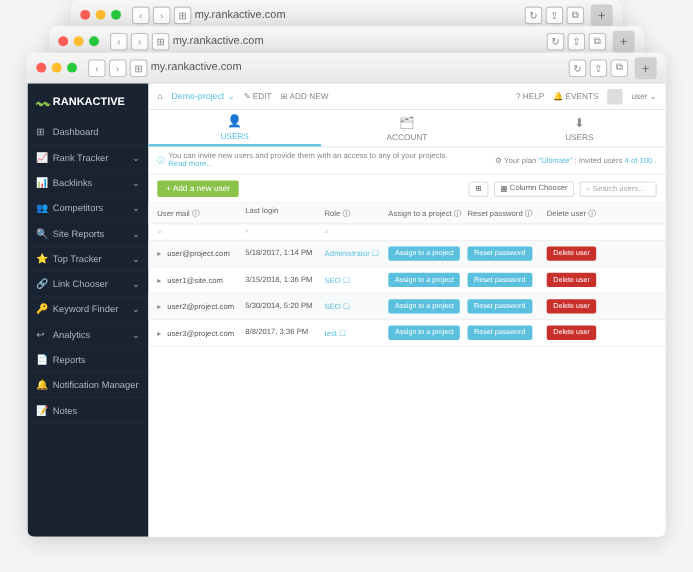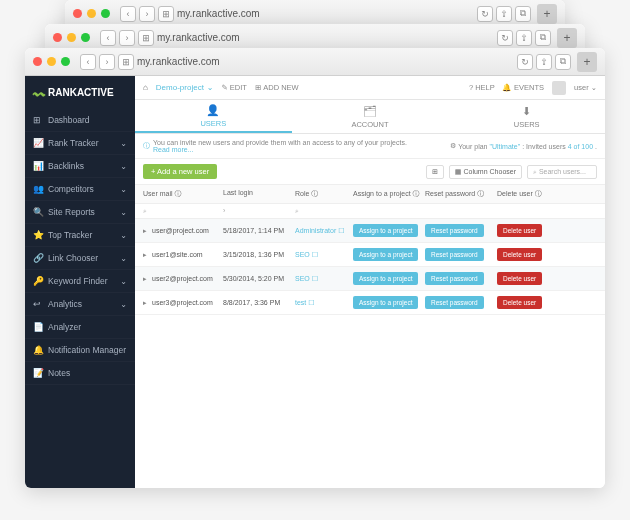--- a/index.html
+++ b/index.html
@@ -158,21 +158,21 @@
             <span class="ni-label">Keyword Finder</span>
             <span class="chev">⌄</span>
           </div>
           <div class="nav-item">
             <span class="ni-icon">↩</span>
             <span class="ni-label">Analytics</span>
             <span class="chev">⌄</span>
           </div>
           <div class="nav-item">
             <span class="ni-icon">📄</span>
-            <span class="ni-label">Analyzer</span>
+            <span class="ni-label">Reports</span>
           </div>
           <div class="nav-item">
             <span class="ni-icon">🔔</span>
             <span class="ni-label">Notification Manager</span>
           </div>
           <div class="nav-item">
             <span class="ni-icon">📝</span>
             <span class="ni-label">Notes</span>
           </div>
         </div>

